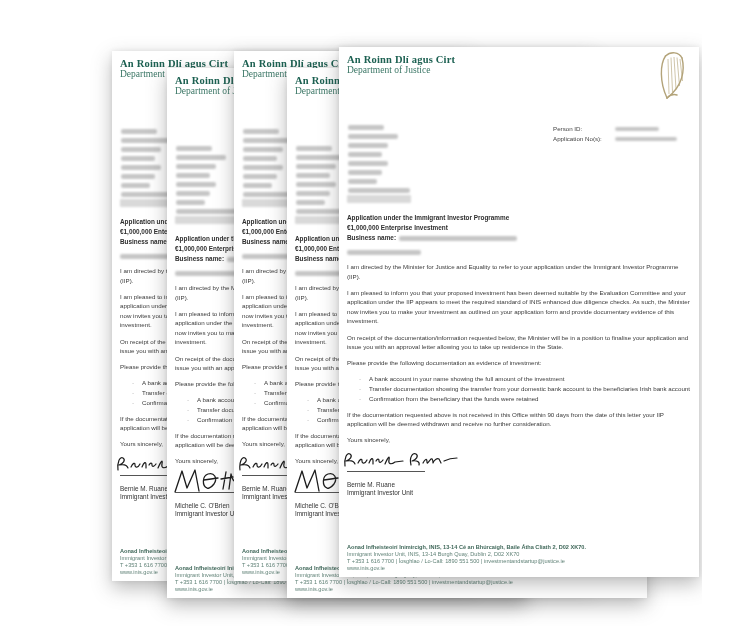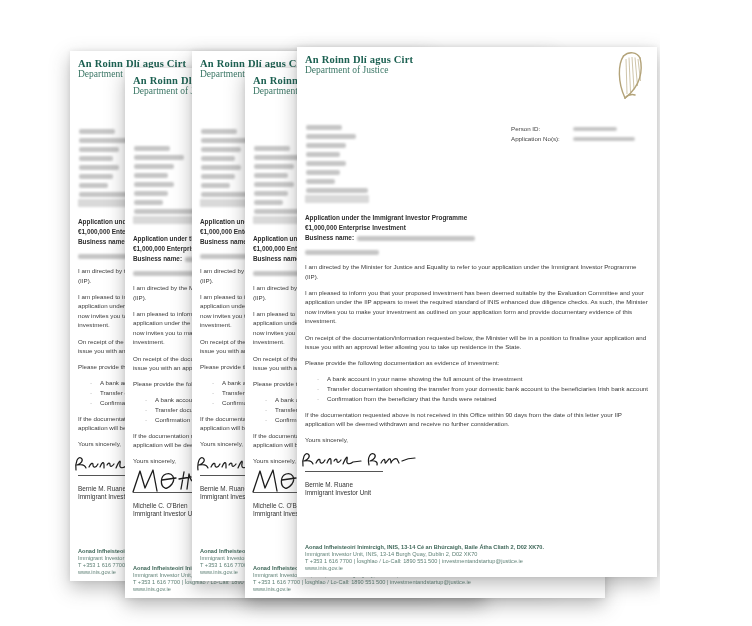--- a/index.html
+++ b/index.html
@@ -1,18 +1,18 @@
 <!DOCTYPE html>
 <html><head>
 <meta charset="utf-8">
 <style>
   html,body{margin:0;padding:0;background:#ffffff;}
   #canvas{
     position:relative;width:660px;height:626px;overflow:hidden;
-    background:#ffffff;font-family:"Liberation Sans",sans-serif;
+    background:#ffffff;font-family:"Liberation Sans",sans-serif;margin-left:42px;
   }
   
   .page{
     position:absolute;width:360px;height:530px;background:#ffffff;
     box-shadow:0 7px 18px rgba(60,60,60,.35), 0 0 5px rgba(0,0,0,.08);
     overflow:hidden;
   }
   .page-0{left:70px;top:51px;z-index:1;}
   .page-1{left:125px;top:68px;z-index:2;}
   .page-2{left:192px;top:51px;z-index:3;}

